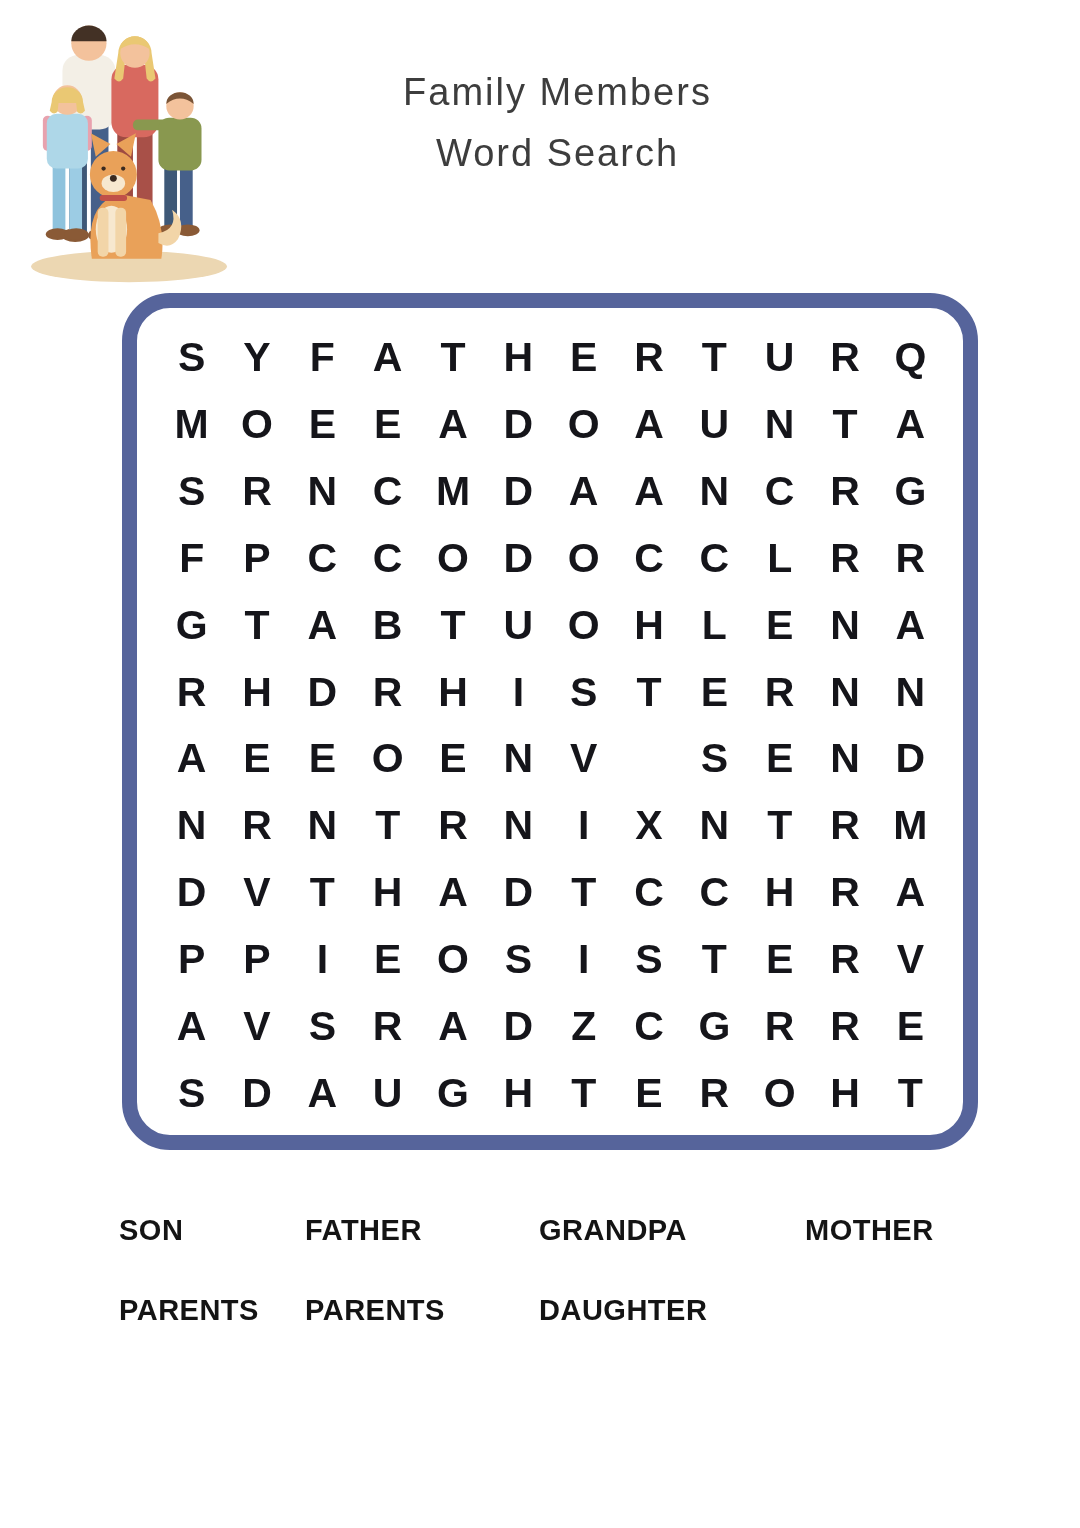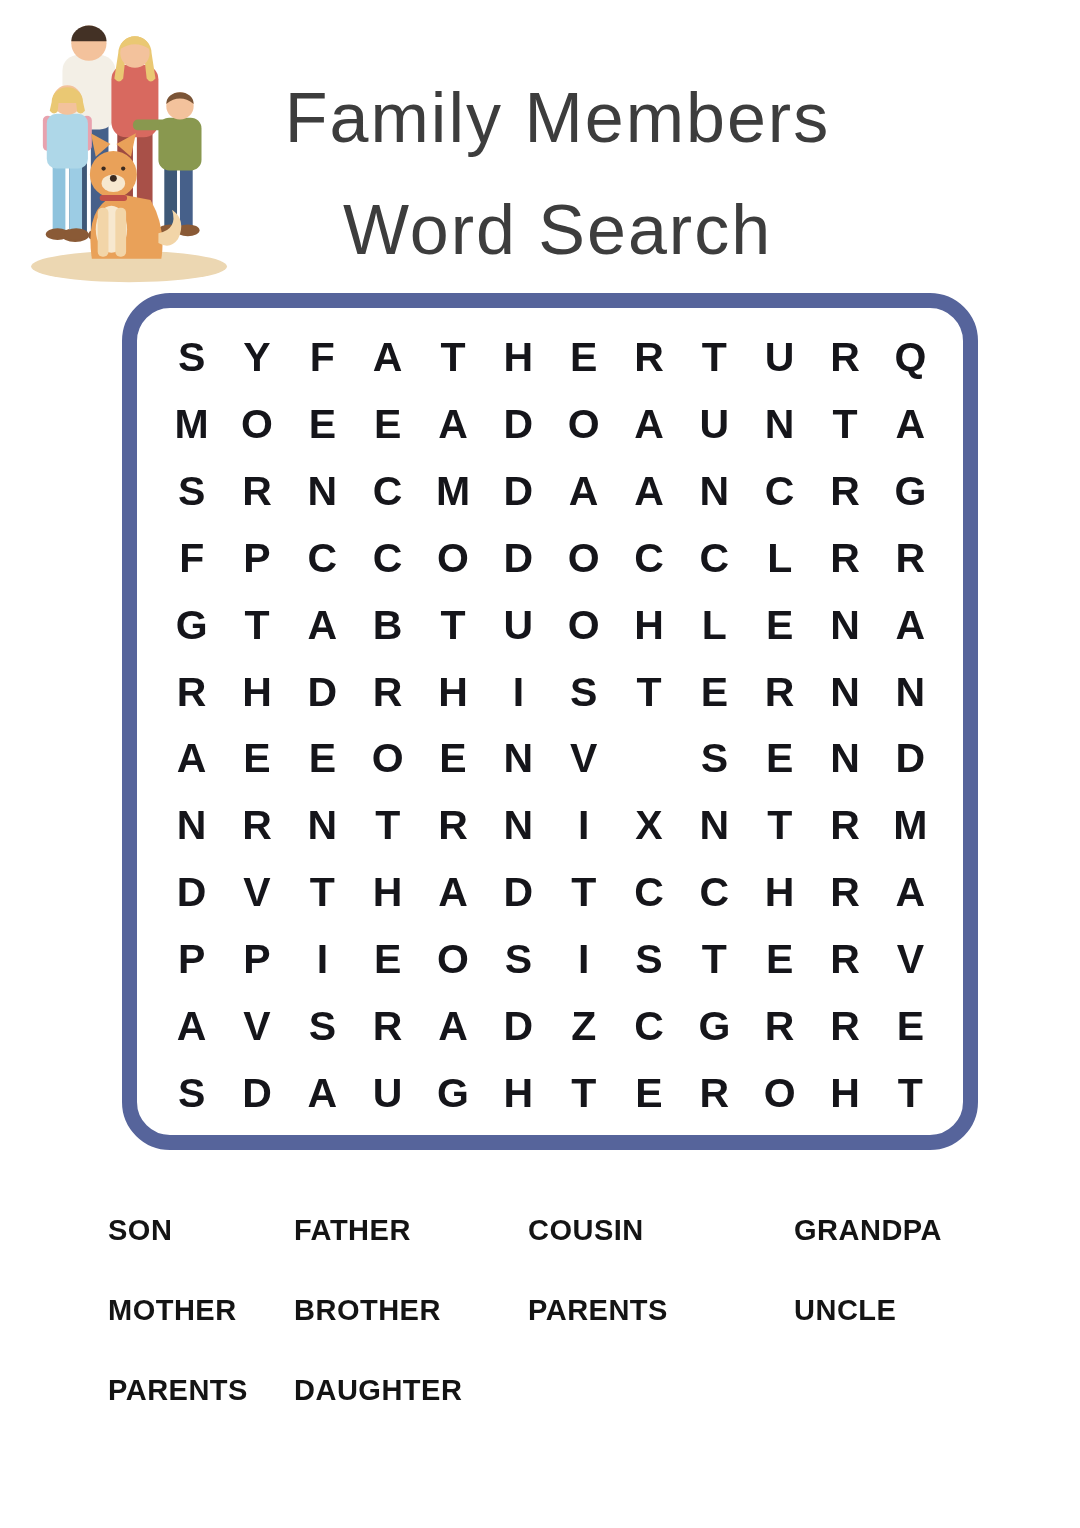--- a/index.html
+++ b/index.html
@@ -13,21 +13,21 @@
   }
 
   
   .title {
     position: absolute;
     left: 235px;
     top: 62px;
     width: 645px;
     text-align: center;
     color: #3d3d3d;
-    font-size: 70px;
+    font-size: 38px;
     font-weight: 400;
     letter-spacing: 2px;
     line-height: 1.6;
   }
 
   
   .illustration {
     position: absolute;
     left: 12px;
     top: 6px;
@@ -61,21 +61,21 @@
     align-items: center;
     justify-content: center;
     font-size: 41px;
     font-weight: 700;
     color: #15151a;
   }
 
   
   .word-list {
     position: absolute;
-    left: 108px;
+    left: 119px;
     top: 1202px;
     width: 870px;
     display: grid;
     grid-template-columns: 186px 234px 266px 1fr;
     grid-auto-rows: 80px;
   }
   .word {
     font-size: 29px;
     font-weight: 700;
     color: #141414;
@@ -304,23 +304,20 @@
         <span class="cell">R</span>
         <span class="cell">O</span>
         <span class="cell">H</span>
         <span class="cell">T</span>
       </div>
   </div>
 
   <div class="word-list">
       <div class="word">SON</div>
       <div class="word">FATHER</div>
-      <div class="word">COUSIN</div>
       <div class="word">GRANDPA</div>
       <div class="word">MOTHER</div>
-      <div class="word">BROTHER</div>
       <div class="word">PARENTS</div>
-      <div class="word">UNCLE</div>
       <div class="word">PARENTS</div>
       <div class="word">DAUGHTER</div>
     </div>
 
 </div>
 
 </body></html>

